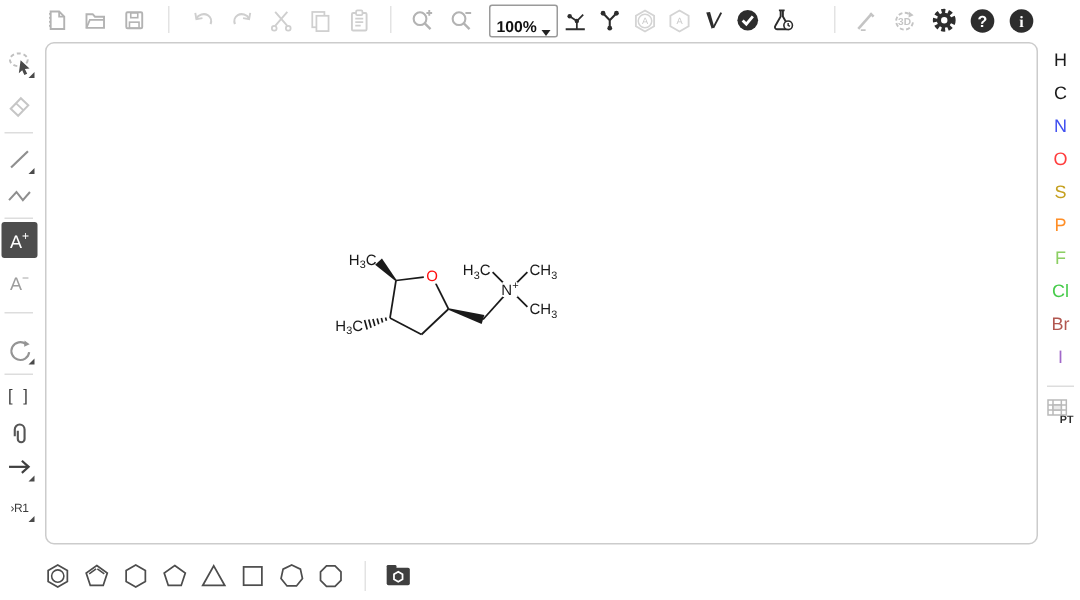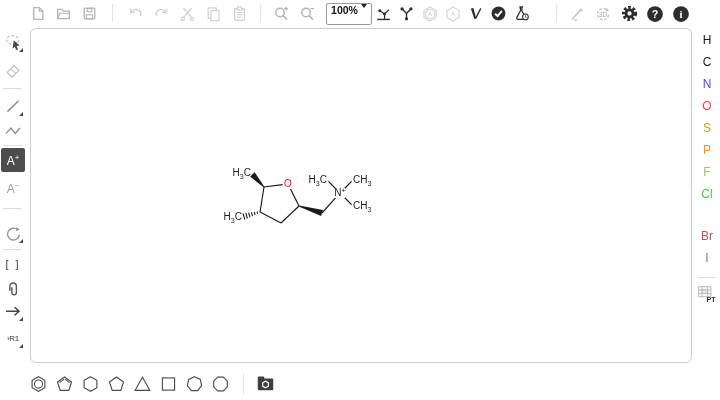--- a/index.html
+++ b/index.html
@@ -26,21 +26,21 @@
   .left-bar .tbtn{width:24px;height:24px;left:1px;}
   .sel-dark{background:#4d4d4d;border-radius:2px;}
   .charge-label{font-size:12px;color:#9d9d9d;line-height:1;}
   .charge-label sup{font-size:8px;}
   .sel-dark .charge-label{color:#fff;}
   .sgroup-label{font-size:11px;color:#3c3c3c;letter-spacing:2px;}
   .rgroup-label{font-size:8px;font-weight:normal;color:#3c3c3c;letter-spacing:-0.3px;}
   
   .zoom-box{
     position:relative;margin-left:6px;width:44px;height:20px;border:1px solid #9a9a9a;
-    border-radius:2px;background:#fff;display:flex;align-items:flex-start;
+    border-radius:2px;background:#fff;display:flex;align-items:flex-end;
     justify-content:center;gap:3px;cursor:pointer;
   }
   .zoom-box .zv{font-size:10.5px;font-weight:bold;color:#111;}
   .caret{width:0;height:0;border-left:3.5px solid transparent;
     border-right:3.5px solid transparent;border-top:4.5px solid #222;}
   
   .canvas{
     position:absolute;left:30px;top:28px;width:662px;height:335px;
     border:1px solid #ccc;border-radius:6px;background:#fff;box-sizing:border-box;
   }
@@ -329,21 +329,21 @@
 <div class="elem-bar">
   <div id="element-list">
       <button class="elem-btn" style="color: rgb(26, 26, 26);">H</button>
       <button class="elem-btn" style="color: rgb(26, 26, 26);">C</button>
       <button class="elem-btn" style="color: rgb(64, 80, 240);">N</button>
       <button class="elem-btn" style="color: rgb(255, 61, 61);">O</button>
       <button class="elem-btn" style="color: rgb(197, 160, 31);">S</button>
       <button class="elem-btn" style="color: rgb(255, 142, 38);">P</button>
       <button class="elem-btn" style="color: rgb(140, 207, 99);">F</button>
       <button class="elem-btn" style="color: rgb(69, 203, 73);">Cl</button>
-      <button class="elem-btn" style="color: rgb(178, 87, 80); margin-top: 20px;">Br</button>
+      <button class="elem-btn" style="color: rgb(178, 87, 80);">Br</button>
       <button class="elem-btn" style="color: rgb(161, 104, 201);">I</button>
     </div>
   <div class="elem-div"></div>
   <button class="elem-btn" style="height:26px;">
     <svg width="20" height="20" viewBox="0 0 18 18">
       <path d="M1.5 1.5 h11 v9 h-11 z M1.5 4.5 h11 M1.5 7.5 h11 M4.5 1.5 v9 M9.5 1.5 v9" fill="none" stroke="#b9b9b9" stroke-width="0.9"></path>
       <rect x="4.5" y="4.5" width="5" height="3" fill="#e9e9e9" stroke="#b9b9b9" stroke-width="0.9"></rect>
       <text x="16.8" y="15.6" text-anchor="end" font-size="6.4" font-weight="bold" fill="#2d2d2d" font-family="Liberation Sans, sans-serif">PT</text>
     </svg>
   </button>

